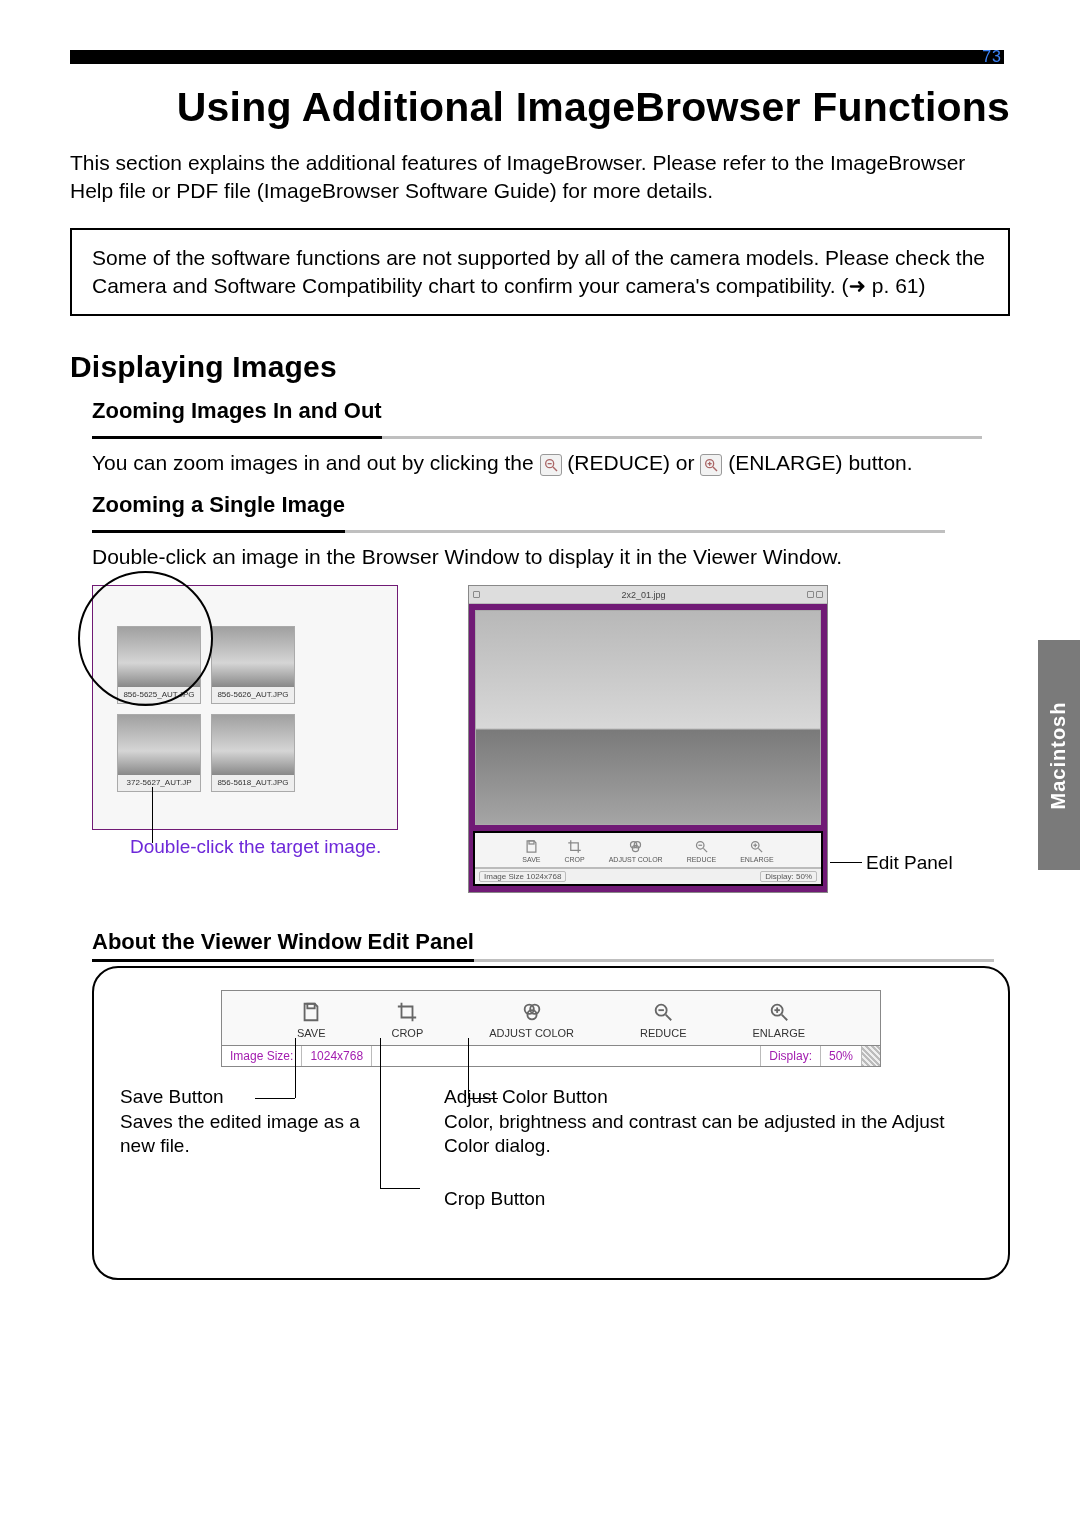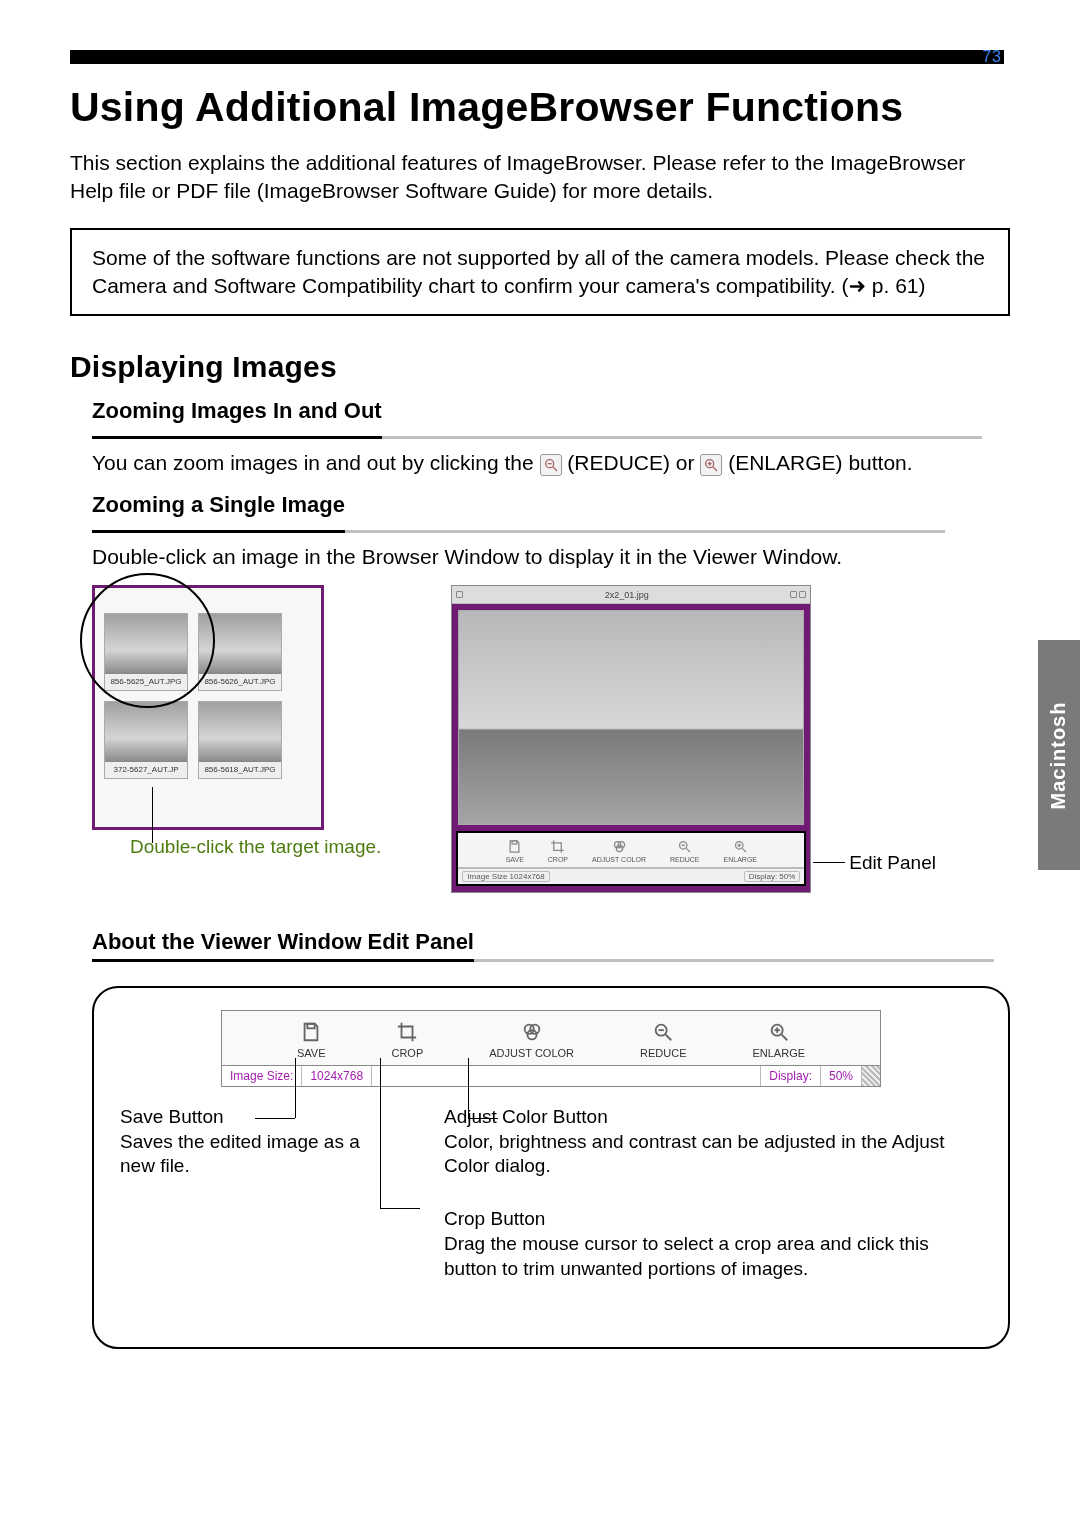--- a/index.html
+++ b/index.html
@@ -36,20 +36,21 @@
     z-index: 1;
   }
   .content {
     margin-top: 34px;
   }
   h1.page-title {
     font-size: 41px;
     font-weight: bold;
     margin-bottom: 18px;
     letter-spacing: 0.2px;
+    text-align: right;
   }
   .intro {
     font-size: 21px;
     line-height: 1.35;
     margin-bottom: 22px;
   }
   .note-box {
     border: 2px solid #000;
     padding: 14px 20px;
     font-size: 21px;
@@ -101,25 +102,25 @@
 
   .fig-row {
     display: flex;
     margin-left: 22px;
     gap: 70px;
     margin-bottom: 36px;
     position: relative;
   }
   .fig-left, .fig-right { position: relative; }
   .browser-box {
-    width: 232px;
+    width: 306px;
     height: 245px;
-    border: 3px solid #701a75;
+    border: 1px solid #701a75;
     background: #f7f7f7;
-    padding: 9px;
+    padding: 24px;
     position: relative;
   }
   .thumbs {
     display: flex;
     flex-wrap: wrap;
     gap: 10px;
     padding-top: 16px;
   }
   .thumb {
     width: 84px;
@@ -134,21 +135,21 @@
     position: absolute;
     top: -15px; left: -15px;
     width: 135px; height: 135px;
     border: 2px solid #000;
     border-radius: 50%;
     pointer-events: none;
   }
   .fig-left .cap {
     font-size: 19px;
     margin-top: 6px;
-    color: #4d7c0f;
+    color: #6d28d9;
     text-align: left;
     padding-left: 38px;
   }
   .vline-left {
     position: absolute;
     left: 60px;
     top: 202px;
     width: 1px; height: 56px;
     background: #000;
   }
@@ -239,21 +240,21 @@
     white-space: nowrap;
   }
 
   .panel-head {
     font-size: 22px;
     font-weight: bold;
     border-bottom: 3px solid #000;
     display: inline-block;
     padding-bottom: 4px;
     margin-left: 0;
-    margin-bottom: 24px;
+    margin-bottom: 4px;
     position: relative;
   }
   .panel-head::after {
     content:"";
     position:absolute;
     left:100%; bottom:-3px;
     width: 520px;
     height:3px;
     background:#bfbfbf;
   }
@@ -543,18 +544,17 @@
         </div>
         <div class="co-right">
           <span>Adjust Color Button</span><br>
           <span>Color, brightness and contrast can be adjusted in the Adjust Color dialog.</span>
         </div>
       </div>
       <div class="co-row">
         <div class="co-left"></div>
         <div class="co-right">
           <span>Crop Button</span><br>
-          <span>Drag the mouse cursor to select a crop area and click this button to trim unwanted portions of images.</span>
         </div>
       </div>
     </div>
   </div>
 </div>
 
 </body></html>

